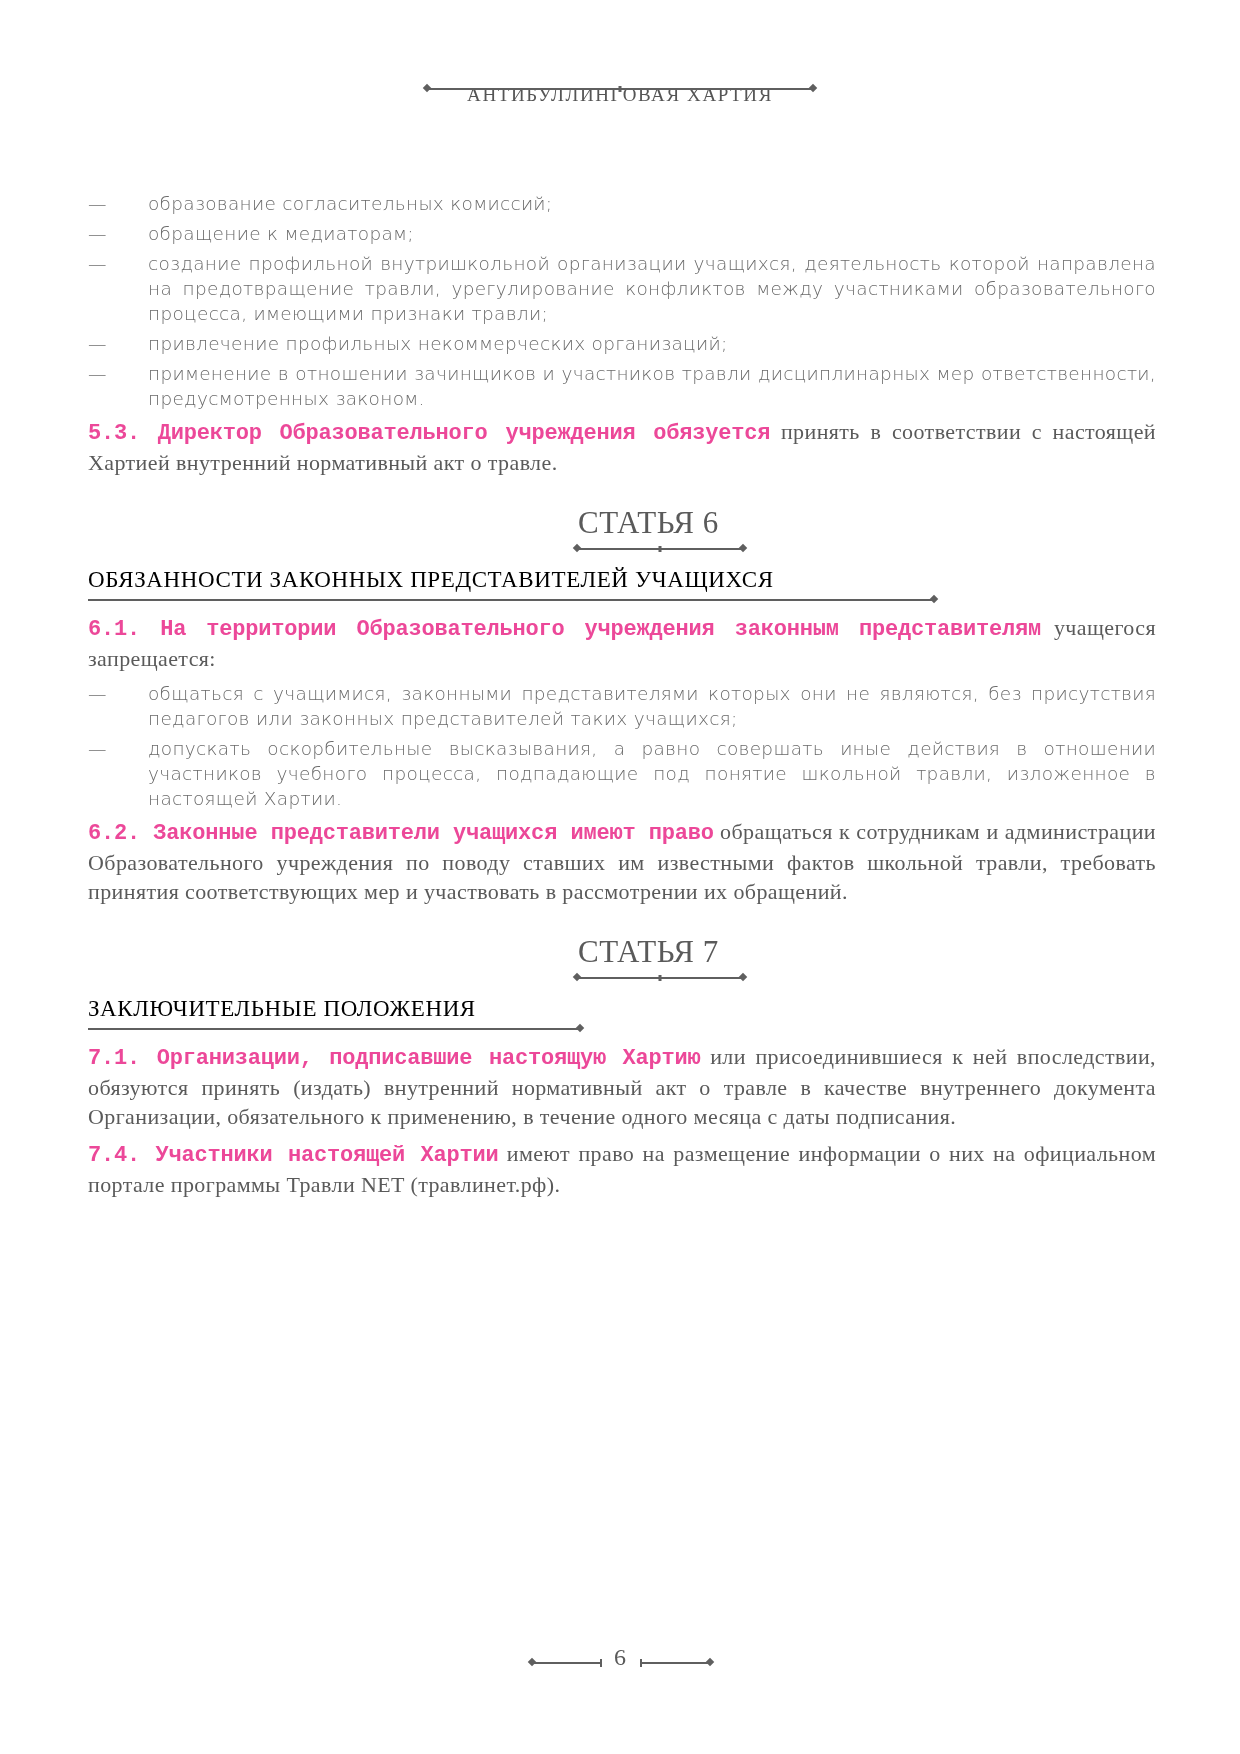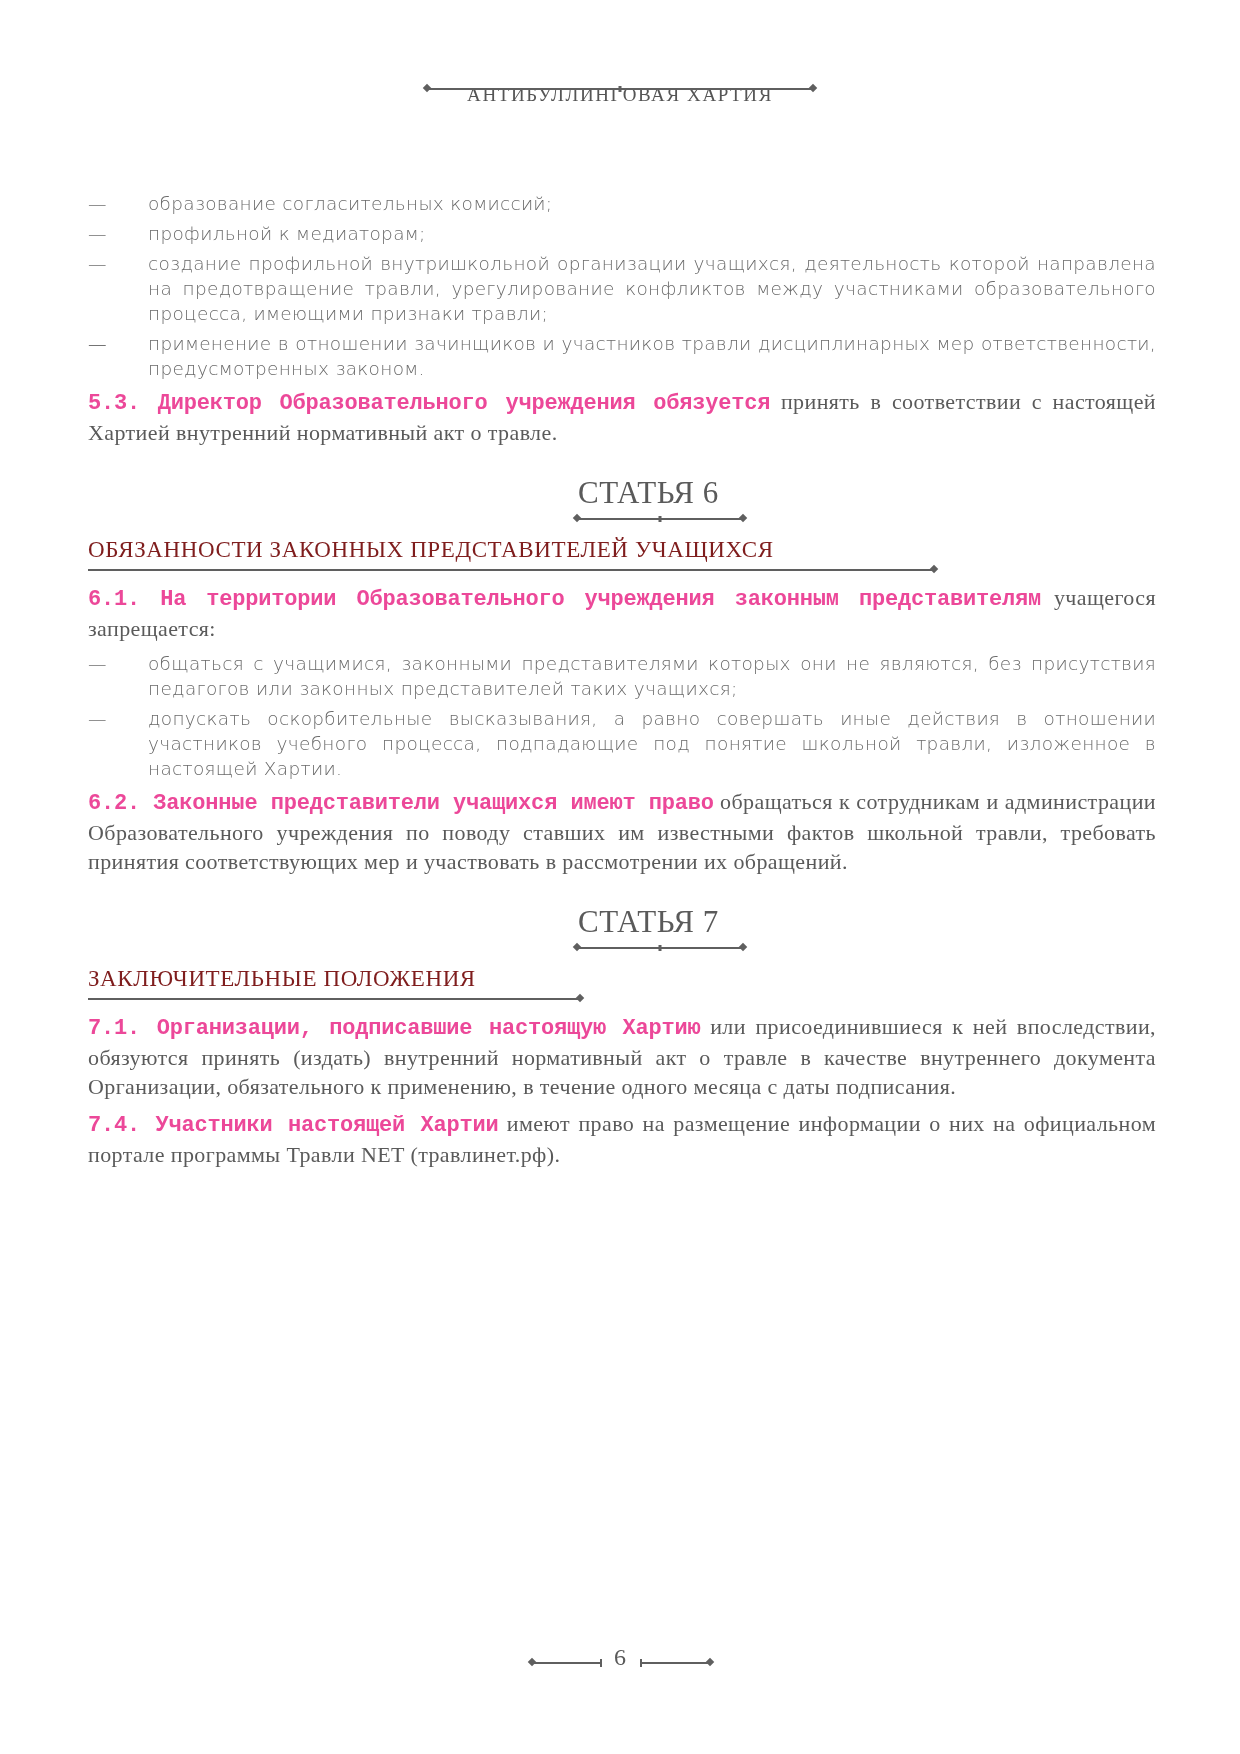--- a/index.html
+++ b/index.html
@@ -132,21 +132,21 @@
     .section-block {
       position: relative;
       height: 40px;
     }
     .section-title {
       position: absolute;
       left: 0;
       top: 0;
       font-family: "Liberation Serif", "DejaVu Serif", serif;
       font-size: 23px;
-      color: #7f1d1d;
+      color: #000000;
       letter-spacing: 0.6px;
       white-space: nowrap;
     }
     .section-line {
       position: absolute;
       left: 0;
       top: 32px;
       height: 2px;
       background: #5f5f5f;
     }
@@ -217,23 +217,23 @@
   <span class="title">АНТИБУЛЛИНГОВАЯ ХАРТИЯ</span>
 </div>
 <div class="ornament-line header-line">
     <span class="mid"></span>
   </div>
 
 <div class="content">
 
   <ul class="dash-list">
     <li><span class="dash">—</span><span>образование согласительных комиссий;</span></li>
-    <li><span class="dash">—</span><span>профильной к медиаторам;</span></li>
+    <li><span class="dash">—</span><span>обращение к медиаторам;</span></li>
     <li><span class="dash">—</span><span>создание профильной внутришкольной организации учащихся, деятельность которой направлена на предотвращение травли, урегулирование конфликтов между участниками образовательного процесса, имеющими признаки травли;</span></li>
-    <li><span class="dash">—</span></li>
+    <li><span class="dash">—</span><span>привлечение профильных некоммерческих организаций;</span></li>
     <li><span class="dash">—</span><span>применение в отношении зачинщиков и участников травли дисциплинарных мер ответственности, предусмотренных законом.</span></li>
   </ul>
 
   <p class="para"><span class="lead">5.3. Директор Образовательного учреждения обязуется</span><span> принять в соответствии с настоящей Хартией внутренний нормативный акт о травле.</span></p>
 
   <div class="article-block">
     <span class="article-title">СТАТЬЯ 6</span>
     <div class="ornament-line article-line">
         <span class="mid"></span>
       </div>

